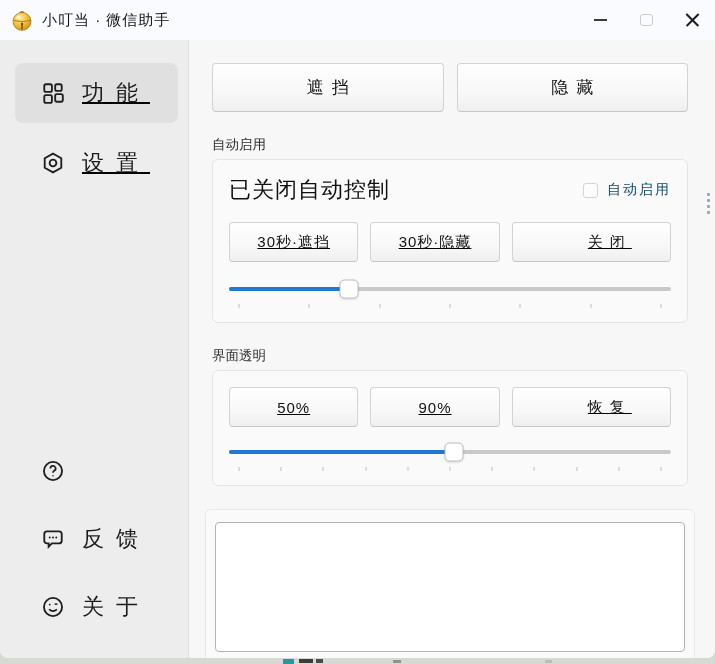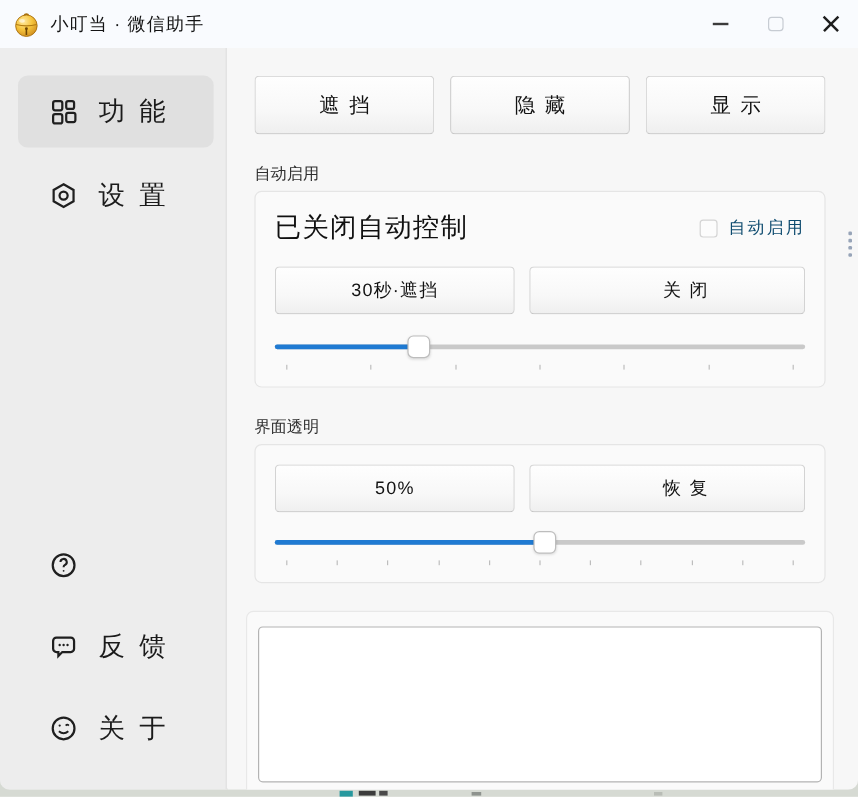--- a/index.html
+++ b/index.html
@@ -27,21 +27,21 @@
   .ico-close::after  { transform:rotate(-45deg); }
 
   
   .sidebar { position:absolute; left:0; top:40px; width:189px; height:618px;
     background:#ededed; border-right:1px solid #e0e0e0; }
   .side-item { display:flex; align-items:center; height:60px; margin:0 11px 0 15px;
     padding-left:26px; border-radius:8px; cursor:pointer; background:transparent; border:none; width:163px; }
   .side-item.active { background:#e0e0e0; }
   .side-item .s-icon { width:24px; height:24px; flex:0 0 auto; }
   .side-item .s-label { margin-left:17px; font-size:22px; color:#1b1b1b; letter-spacing:12px; white-space:nowrap; }
-  .side-top { position:absolute; top:23px; left:0; right:0; display:flex; flex-direction:column; gap:10px; }
+  .side-top { position:absolute; top:23px; left:0; right:0; display:flex; flex-direction:column; gap:10px;text-decoration:underline; }
   .side-bottom { position:absolute; bottom:21px; left:0; right:0; display:flex; flex-direction:column; gap:8px; }
 
   
   .content { position:absolute; left:190px; top:40px; width:525px; height:618px; background:#f7f7f7; }
   .col { margin:0 27px 0 22px; }
 
   .btn { background:linear-gradient(180deg,#fefefe 0%,#f8f8f8 60%,#efefef 100%);
     border:1px solid #d3d3d3; border-bottom-color:#c6c6c6; border-radius:4px;
     color:#121212; cursor:pointer; font-family:inherit; }
   .quick-row { display:flex; gap:13px; margin-top:23px;border-radius:16px; }
@@ -50,21 +50,21 @@
   .section-label { margin-top:24px; font-size:13.5px; color:#2e2e2e; }
   .group-box { margin-top:5px; background:#fafafa; border:1px solid #e5e5e5; border-radius:6px;
     padding:16px 16px 12px; }
 
   .status-row { display:flex; align-items:center; justify-content:space-between; height:28px; }
   .status-text { font-size:22px; color:#101010; letter-spacing:1px; }
   .checkbox-row { display:flex; align-items:center; cursor:default; }
   .cb-box { width:15px; height:15px; background:#fcfcfc; border:1px solid #d4d4d4; border-radius:3px; }
   .cb-label { margin-left:9px; font-size:14px; color:#0c4a6e; letter-spacing:2px; }
 
-  .btn-row { display:flex; gap:12px; margin-top:18px; }
+  .btn-row { display:flex; gap:12px; margin-top:18px;text-decoration:underline; }
   .btn-row .btn { flex:1; height:40px; font-size:15px; letter-spacing:1px; }
   .btn-row .btn.spaced { letter-spacing:7px; text-indent:7px;padding-left:30px; }
 
   .slider { position:relative; height:34px; margin-top:14px; }
   .slider .track { position:absolute; left:0; right:0; top:11px; height:4px; background:#c9c9c9; border-radius:2px; }
   .slider .rail { position:absolute; left:10px; right:10px; top:0; height:26px; }
   .slider .fill { position:absolute; left:-10px; top:11px; height:4px; background:var(--accent,#1f7ad2); border-radius:2px; }
   .slider .thumb { position:absolute; top:13px; width:19px; height:19px; background:#fff;
     border:1px solid #bdbdbd; border-radius:5px; transform:translate(-50%,-50%);
     box-shadow:0 1px 2px rgba(0,0,0,0.10); cursor:pointer; }
@@ -170,34 +170,34 @@
       </button>
     </div>
   </div>
 
   <div class="content">
     <div class="col">
 
       <div class="quick-row">
         <button class="btn">遮挡</button>
         <button class="btn">隐藏</button>
-        <button class="btn">显示</button>
       </div>
 
       <div class="section-label">自动启用</div>
       <div class="group-box">
         <div class="status-row">
           <span class="status-text">已关闭自动控制</span>
           <div class="checkbox-row">
             <span class="cb-box"></span>
             <span class="cb-label">自动启用</span>
           </div>
         </div>
         <div class="btn-row">
           <button class="btn">30秒·遮挡</button>
+          <button class="btn">30秒·隐藏</button>
           <button class="btn spaced">关闭</button>
         </div>
         <div class="slider">
           <div class="track"></div>
           <div class="rail">
             <div class="fill" style="width: calc(26% + 10px);"></div>
             <div class="thumb" style="left: 26%;"></div>
           </div>
           <div class="tick-row">
               <div class="tick" style="left: 0%;"></div>
@@ -208,20 +208,21 @@
               <div class="tick" style="left: 83.3333%;"></div>
               <div class="tick" style="left: 100%;"></div>
             </div>
         </div>
       </div>
 
       <div class="section-label">界面透明</div>
       <div class="group-box">
         <div class="btn-row" style="margin-top:0;">
           <button class="btn">50%</button>
+          <button class="btn">90%</button>
           <button class="btn spaced">恢复</button>
         </div>
         <div class="slider" style="margin-top:12px;">
           <div class="track"></div>
           <div class="rail">
             <div class="fill" style="width: calc(51% + 10px);"></div>
             <div class="thumb" style="left: 51%;"></div>
           </div>
           <div class="tick-row">
               <div class="tick" style="left: 0%;"></div>

